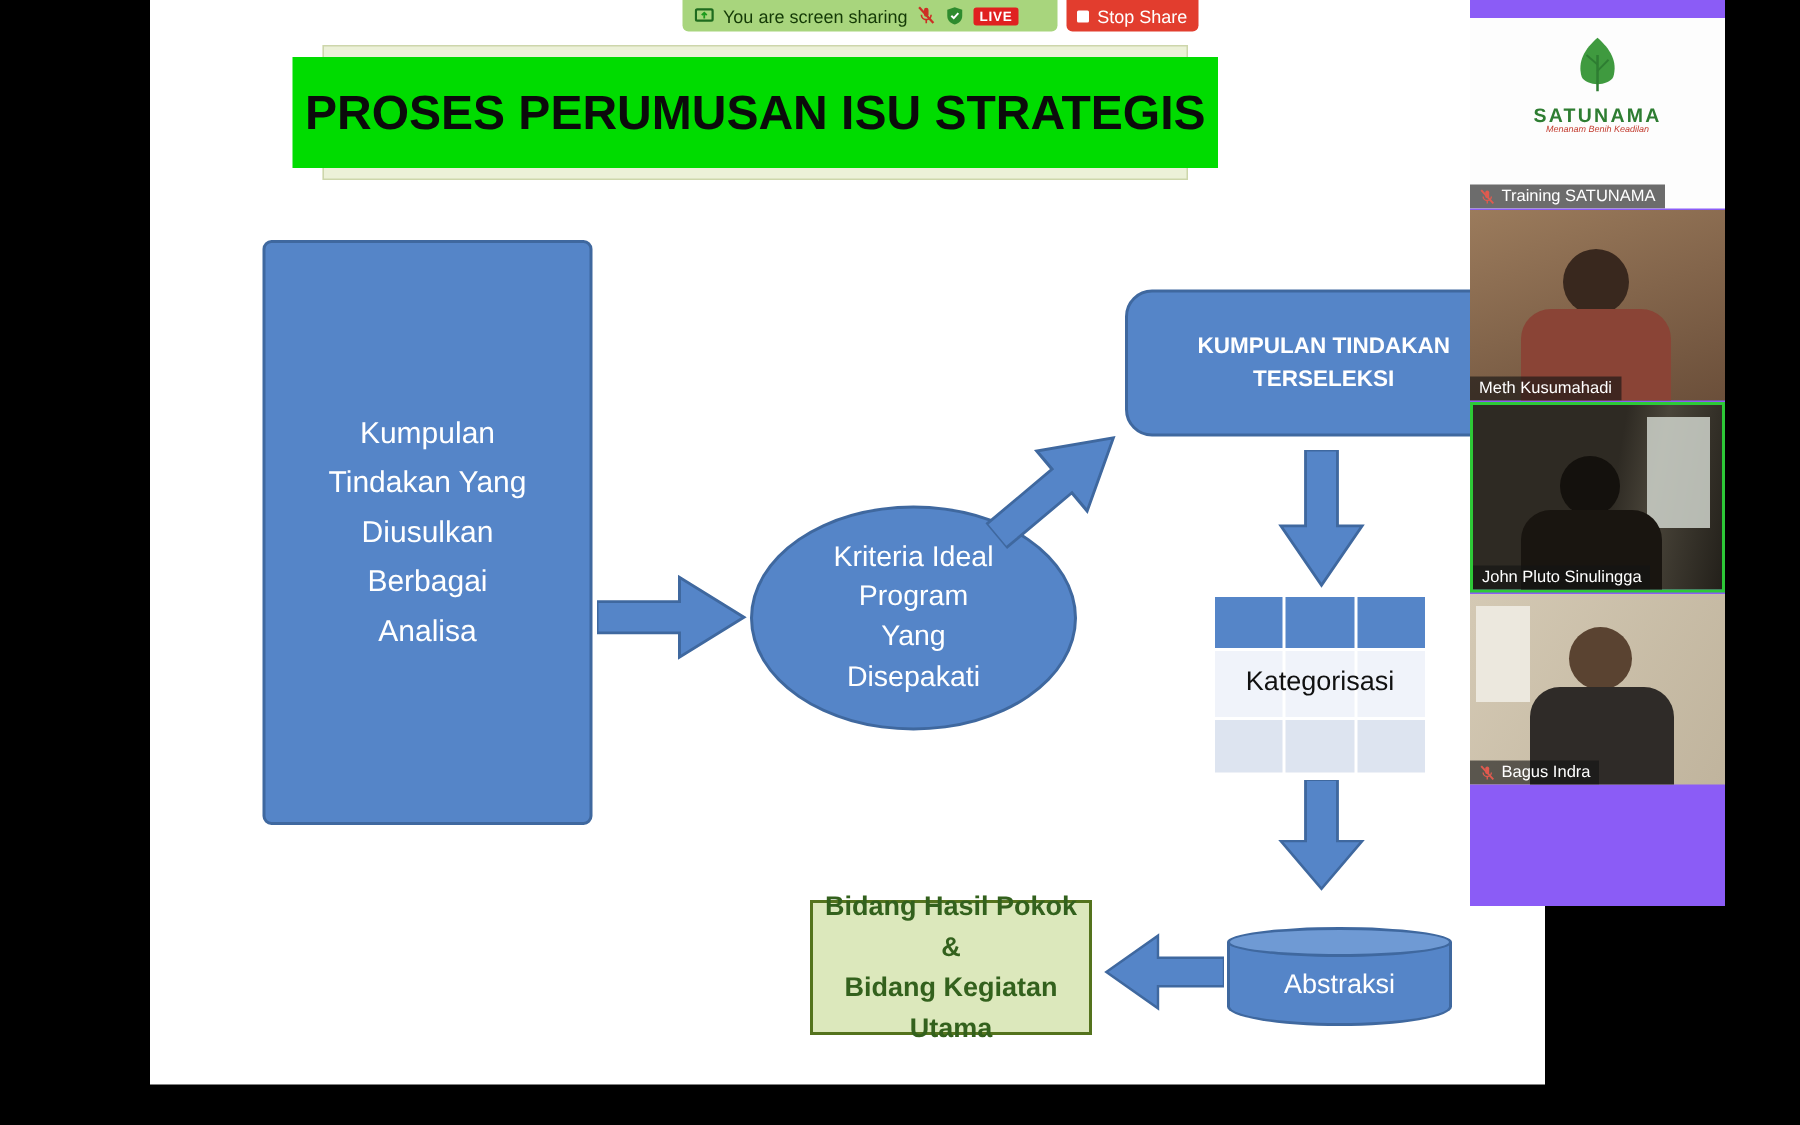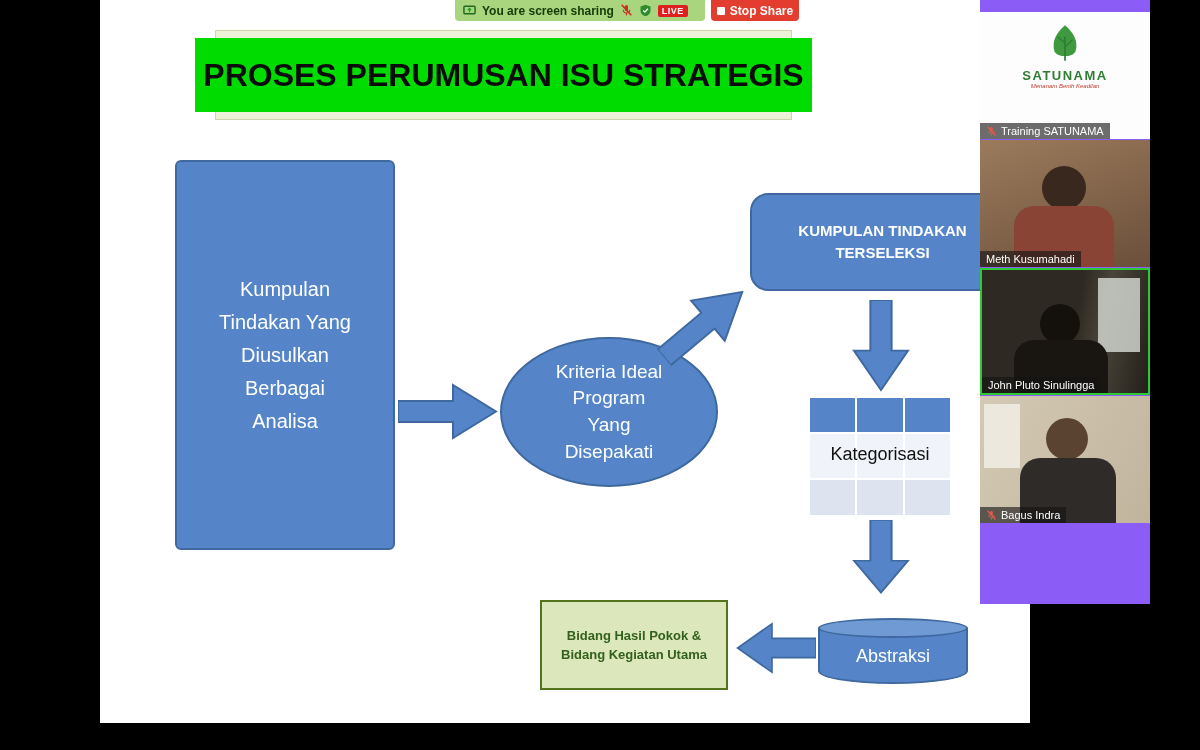--- a/index.html
+++ b/index.html
@@ -7,26 +7,26 @@
   #stage { position:relative; width:1200px; height:750px; background:#000; }
 
   
   #slide { position:absolute; left:100px; top:0; width:930px; height:723px; background:#fff; }
   .preline { white-space:pre-line; }
 
   
   .share-bar { position:absolute; left:355px; top:0; width:250px; height:21px;
     background:#a8d57d; border-radius:0 0 4px 4px; display:flex; align-items:center;
     gap:6px; padding:0 8px; }
-  .share-text { font-size:12px; font-weight:bold; color:#143a06; white-space:nowrap; }
+  .share-text { font-size:12px; font-weight:normal; color:#143a06; white-space:nowrap; }
   .live-badge { background:#e02020; color:#fff; font-size:9px; font-weight:bold;
     padding:1px 4px; border-radius:2px; letter-spacing:.5px; }
   .stop-btn { position:absolute; left:611px; top:0; width:88px; height:21px;
     background:#e23d2e; border:none; border-radius:0 0 4px 4px; color:#fff;
-    font-size:12px; font-weight:bold; display:flex; align-items:center; justify-content:center;
+    font-size:12px; font-weight:normal; display:flex; align-items:center; justify-content:center;
     gap:5px; cursor:pointer; font-family:"Liberation Sans",sans-serif; }
   .stop-square { width:8px; height:8px; background:#fff; border-radius:1px; }
   .bar-icon { display:inline-flex; width:13px; height:13px; }
   .bar-icon svg { width:100%; height:100%; }
 
   
   .title-banner { position:absolute; left:115px; top:30px; width:577px; height:90px;
     background:#ecf1d8; border:1px solid #cdd6ab; display:flex; align-items:center; justify-content:center; }
   .title-hl { background:#00dc00; color:#0b0b0b; font-size:32px; font-weight:600;
     padding:19px 8px; line-height:1.15; white-space:nowrap; }
@@ -66,21 +66,21 @@
   .cyl-body { position:absolute; left:0; right:0; top:10px; bottom:0; background:#5585c8;
     border:2px solid #3f689f; border-top:none; border-radius:0 0 75px 75px / 0 0 13px 13px; }
   .cyl-top { position:absolute; left:0; right:0; top:0; height:20px; background:#6f9ad4;
     border:2px solid #3f689f; border-radius:50%; }
   .cyl-label { position:absolute; left:0; right:0; top:28px; text-align:center;
     color:#fff; font-size:18px; }
 
   
   .result-box { position:absolute; left:440px; top:600px; width:188px; height:90px;
     background:#dce8bc; border:2px solid #54731d; color:#33611d; font-weight:bold;
-    font-size:13px; line-height:1.5; display:flex; align-items:center; justify-content:center;
+    font-size:18px; line-height:1.5; display:flex; align-items:center; justify-content:center;
     text-align:center; }
 
   
   #sidebar { position:absolute; left:980px; top:0; width:170px; height:604px; background:#8b5cf6; }
   .tile { position:absolute; left:0; width:170px; height:127px; overflow:hidden; cursor:pointer; }
   .tile-1 { top:12px;  background:#fdfdfd; }
   .tile-2 { top:140px; background:linear-gradient(160deg,#9b7b5c,#6b4f3a);padding-left:34px; }
   .tile-3 { top:268px; background:linear-gradient(100deg,#2e2a23 55%,#4a453a 70%,#23201a 100%); border:2px solid #2dc937; }
   .tile-4 { top:396px; background:linear-gradient(120deg,#d4c9b4,#c0b49d); }
   .name-tag { position:absolute; left:0; bottom:0; background:rgba(20,20,20,.62);

